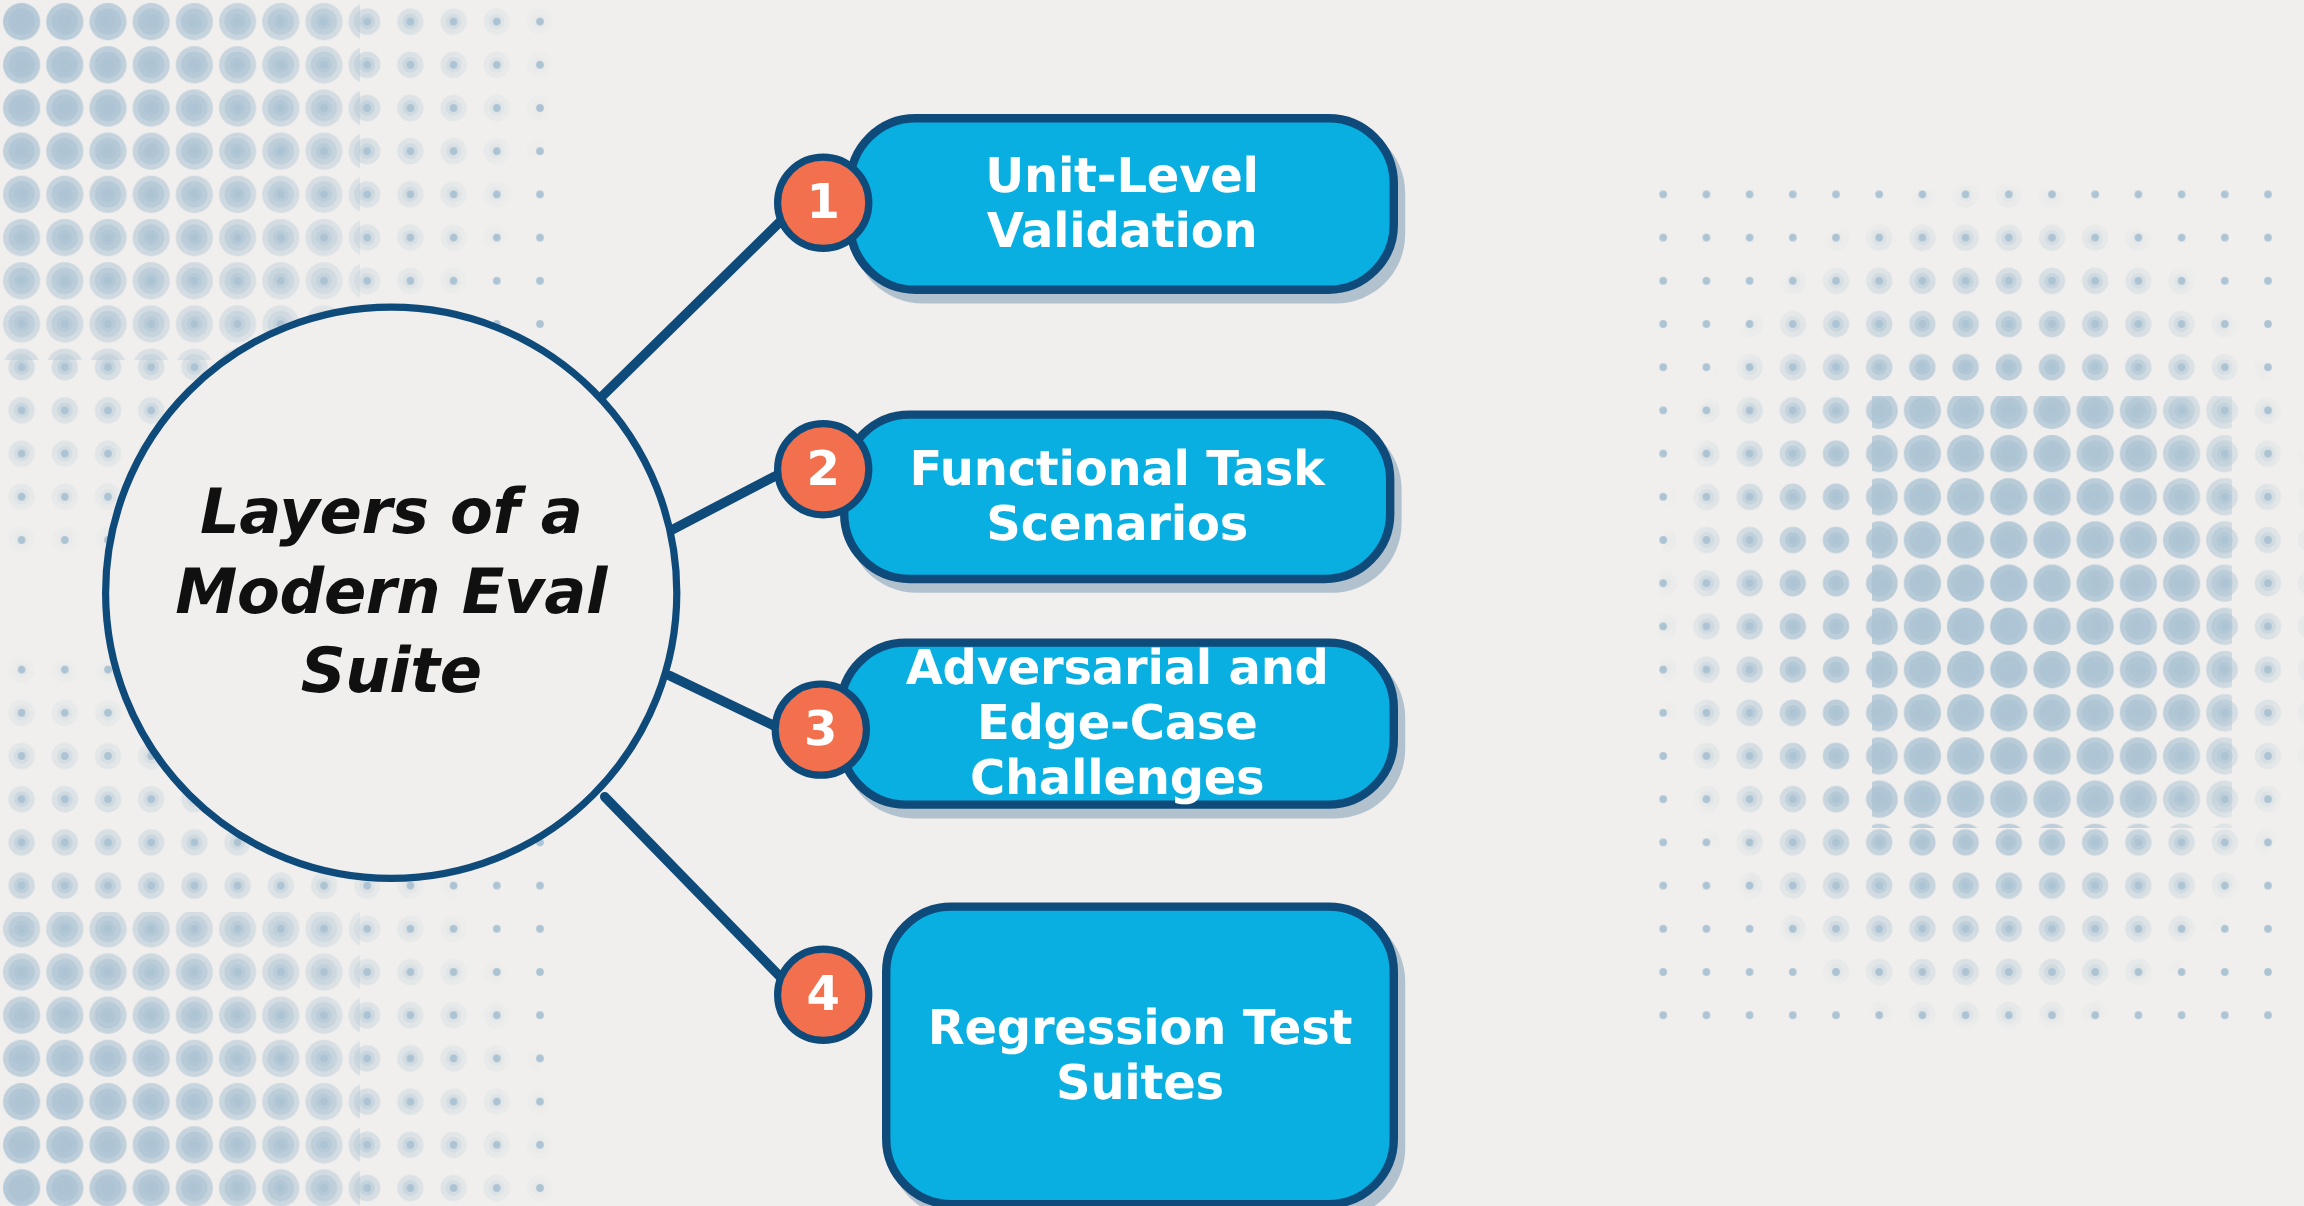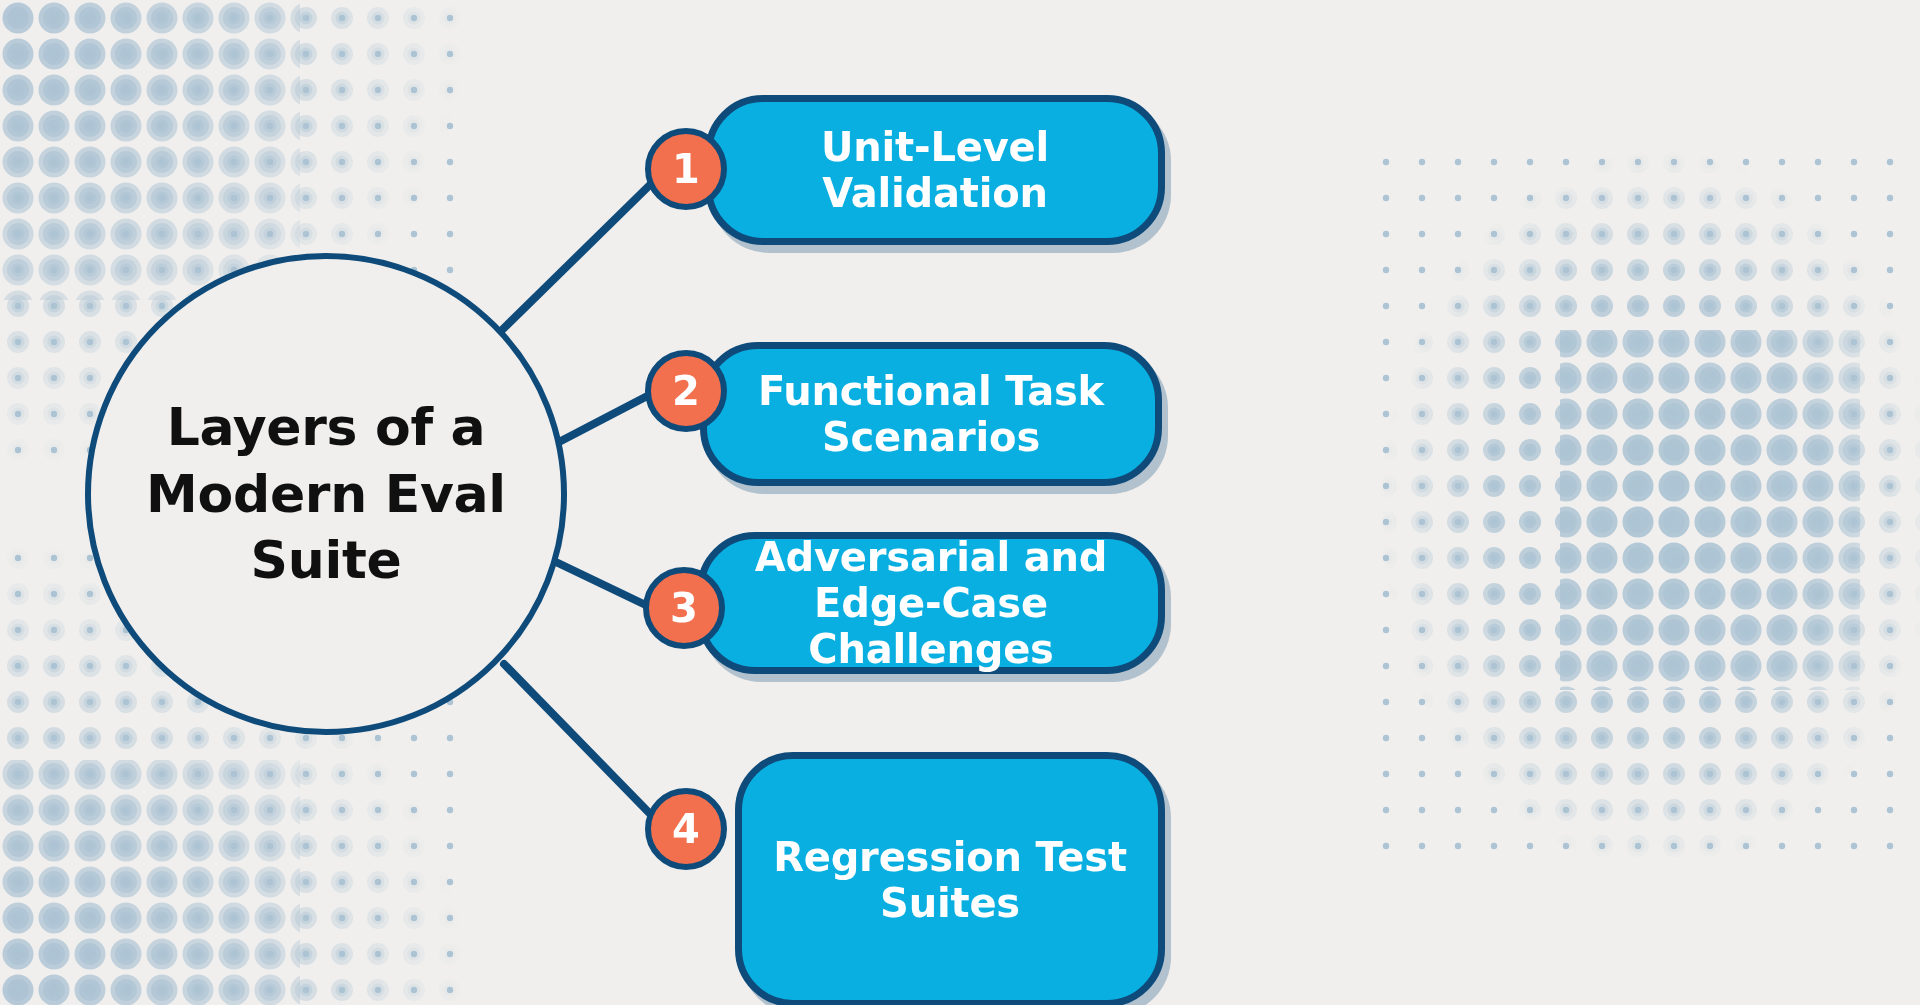--- a/index.html
+++ b/index.html
@@ -38,20 +38,21 @@
     top: 253px;
     width: 482px;
     height: 482px;
     border-radius: 50%;
     border: 6px solid #0f4b7a;
     background: #f0efed;
     box-sizing: border-box;
     display: flex;
     align-items: center;
     justify-content: center;
+    font-style: italic;
   }
   .center-title {
     font-size: 52px;
     font-weight: 700;
     color: #101010;
     text-align: center;
     line-height: 1.28;
     letter-spacing: -0.3px;
     width: 400px;
   }

